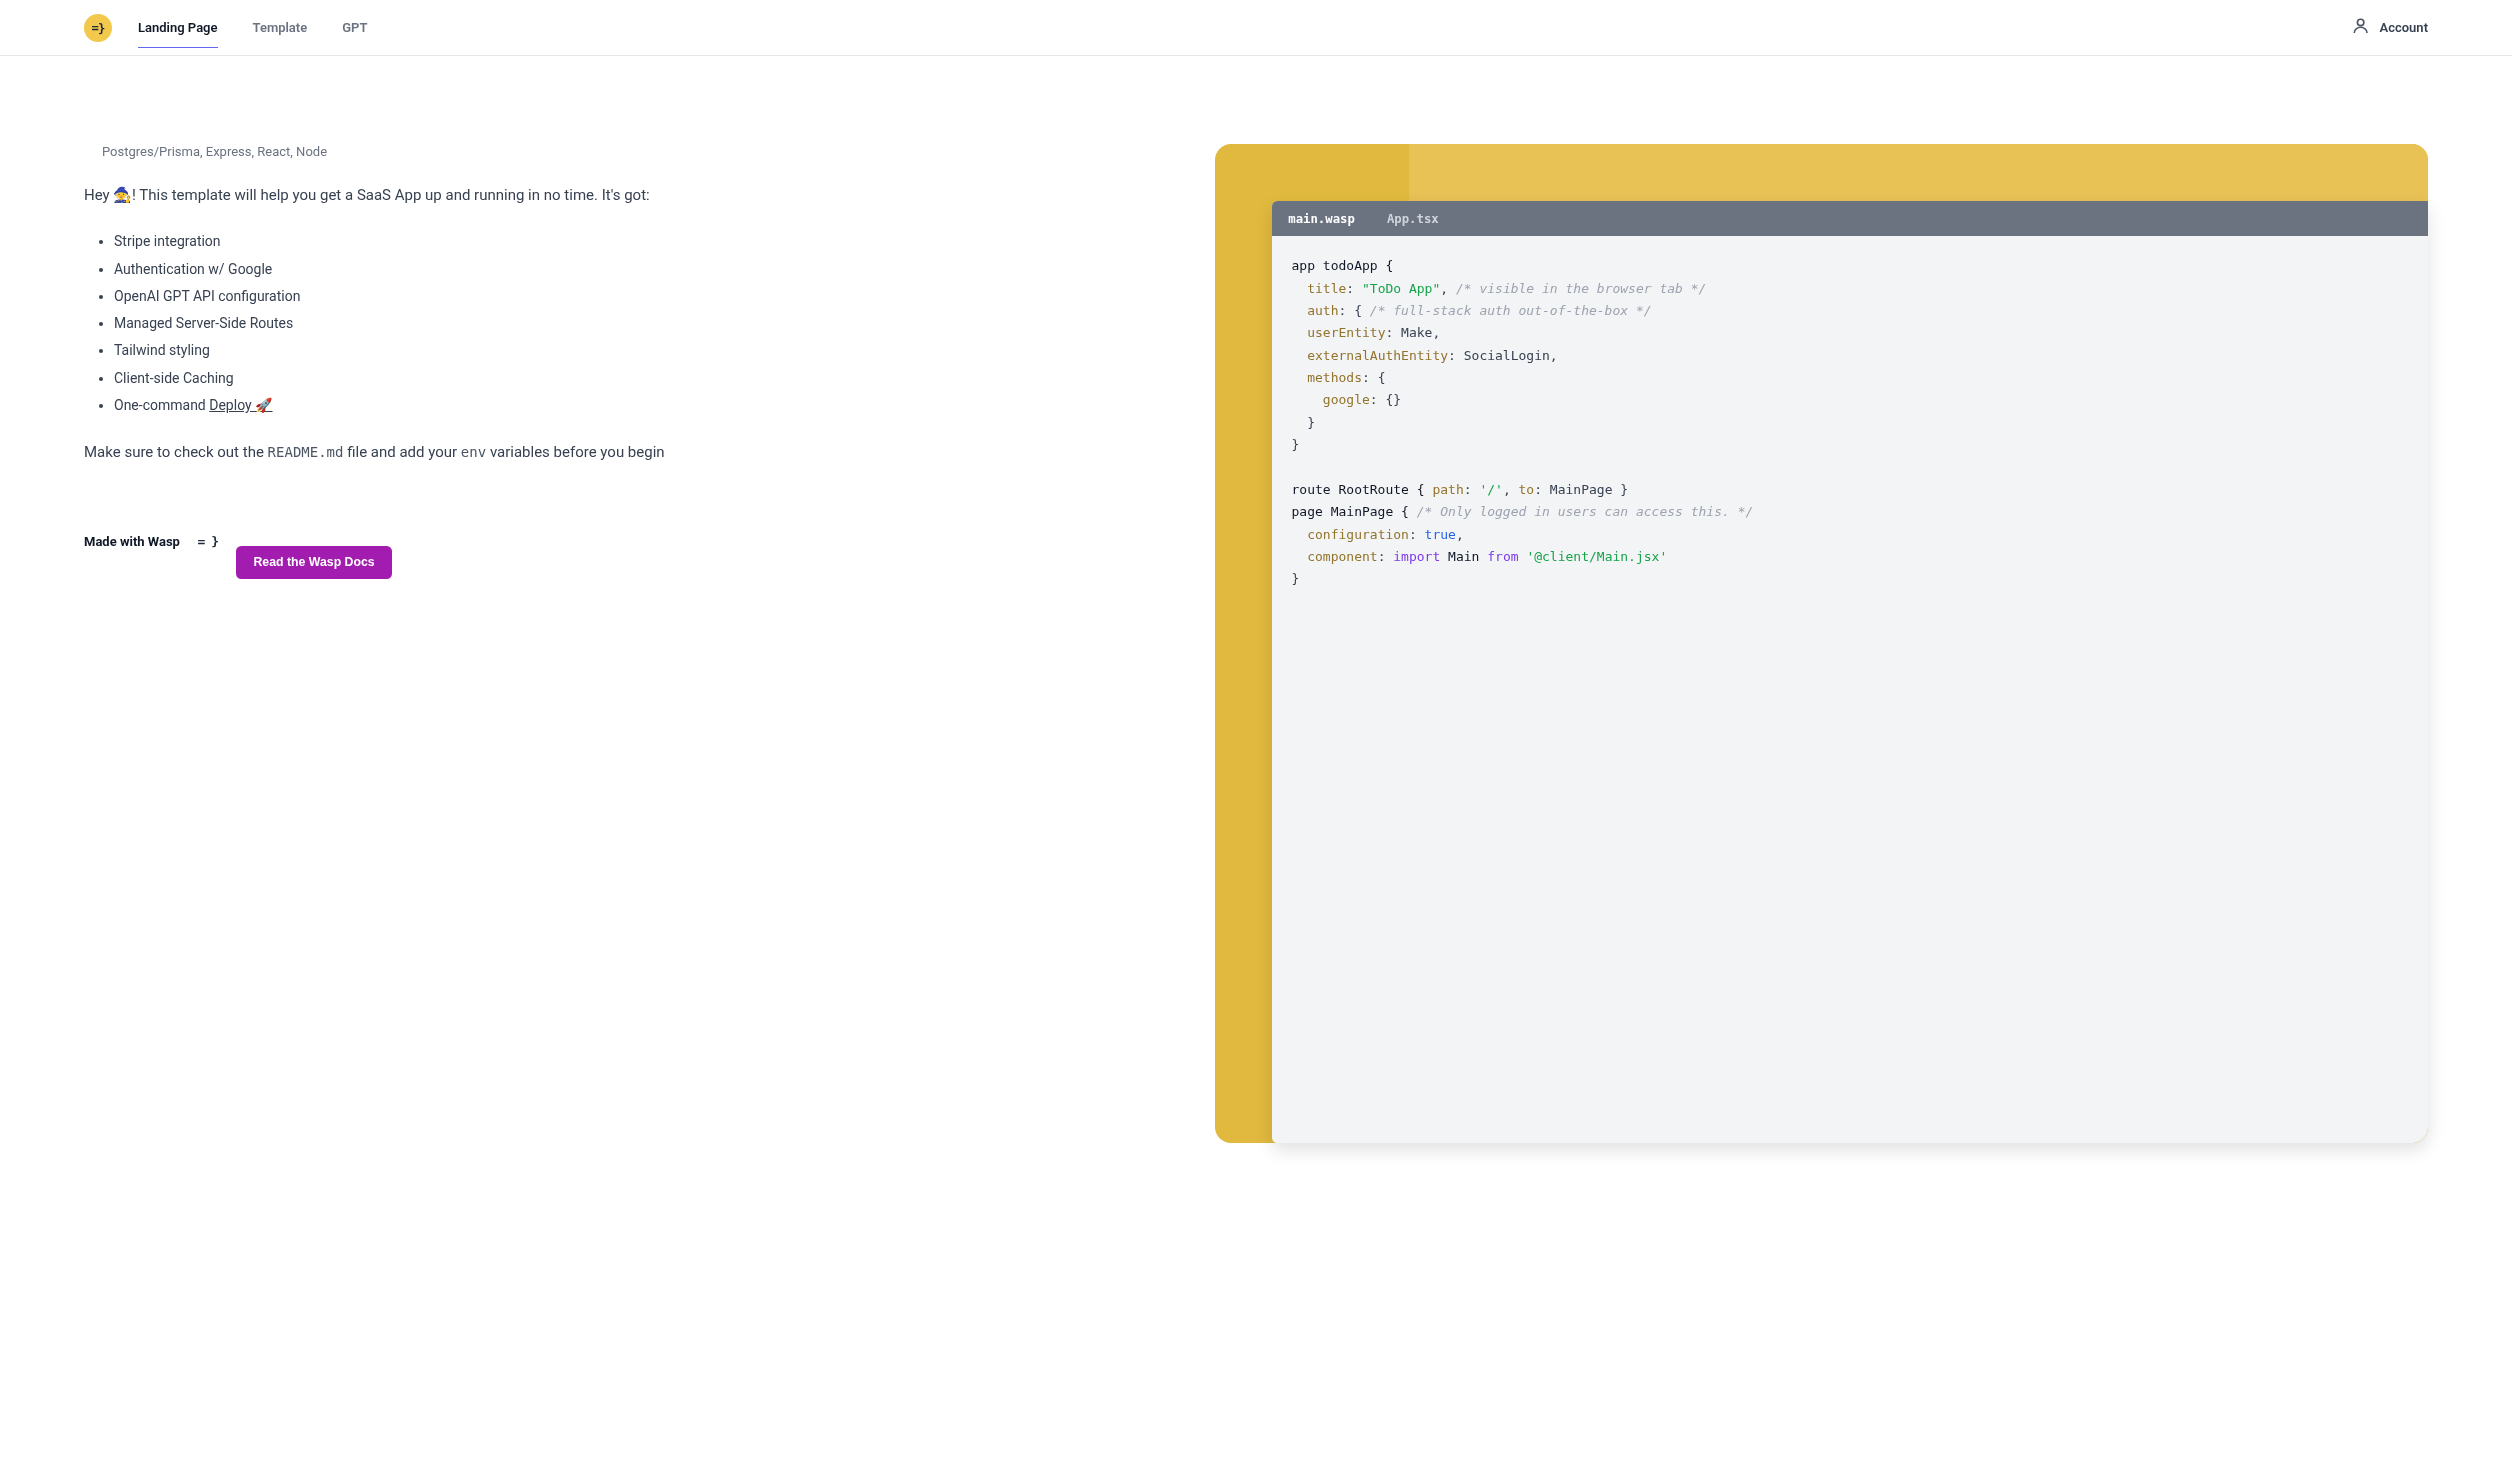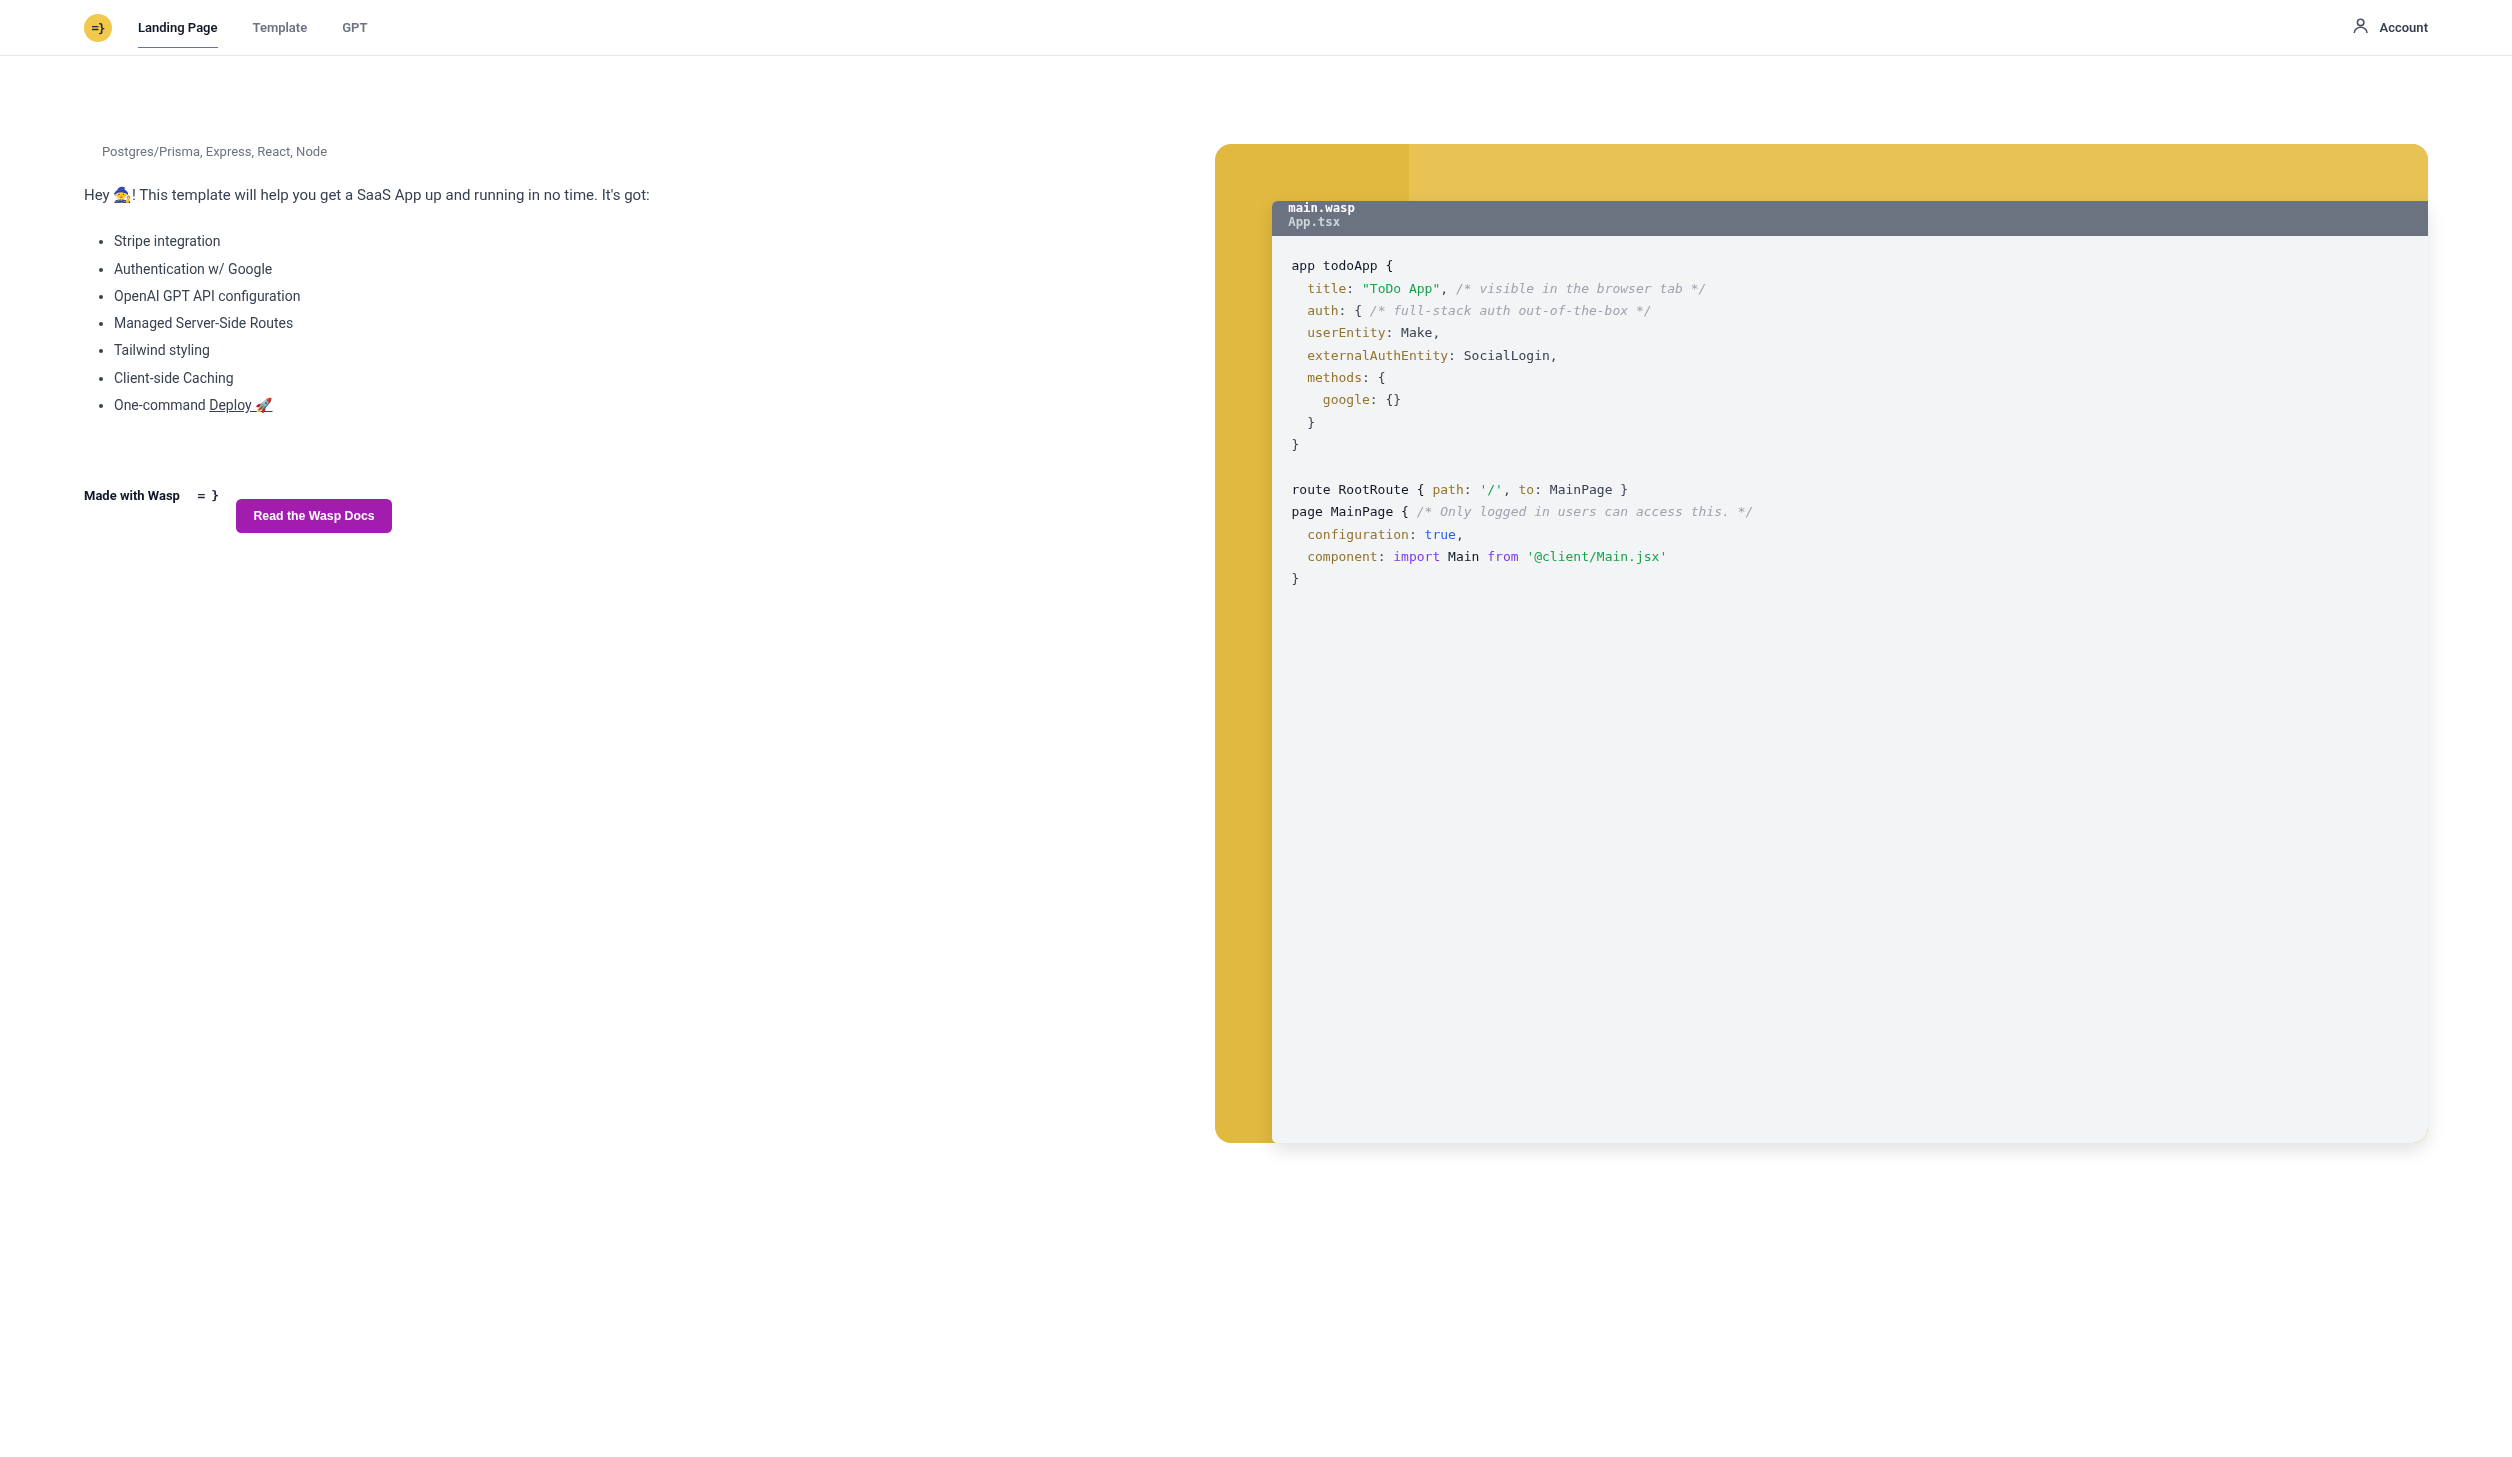--- a/index.html
+++ b/index.html
@@ -109,21 +109,21 @@
   .code-card {
     position: absolute; top: 57px; left: 57px; right: 0; bottom: 0;
     background: #f3f4f6;
     border-radius: 5.3px 0 16px 5.3px;
     box-shadow: 0 7px 17.6px rgba(0,0,0,0.12);
     z-index: 3;
     display: flex; flex-direction: column;
     overflow: hidden;
   }
   .tabbar {
-    background: #6b7280; display: flex; height: 35px; flex-direction: column;
+    background: #6b7280; display: flex; height: 35px;
   }
   .code-tab {
     padding: 0 16px; display: flex; align-items: center;
     font-family: ui-monospace, Menlo, Consolas, monospace;
     font-size: 12.3px; color: #d1d5db; cursor: pointer; font-weight: 600;
   }
   .code-tab.active { color: #fff; }
   .code-body {
     padding: 19.3px 19.3px; font-family: ui-monospace, Menlo, Consolas, monospace;
     font-size: 13px; line-height: 1.72; color: #374151;
@@ -174,20 +174,23 @@
       <li>Authentication w/ Google</li>
       <li>OpenAI GPT API configuration</li>
       <li>Managed Server-Side Routes</li>
       <li>Tailwind styling</li>
       <li>Client-side Caching</li>
       <li>
         <span>One-command </span><a href="#">Deploy 🚀</a>
       </li>
     </ul>
 
+    <p class="outro">
+      <span>Make sure to check out the </span><code>README.md</code><span> file and add your </span><code>env</code><span> variables before you begin</span>
+    </p>
 
     <div class="cta-row">
       <span class="made-with">Made with Wasp</span>
       <span class="wasp-mark">= }</span>
       <button class="docs-btn">Read the Wasp Docs</button>
     </div>
   </div>
 
   <div class="hero-right">
     <div class="window-wrap">

